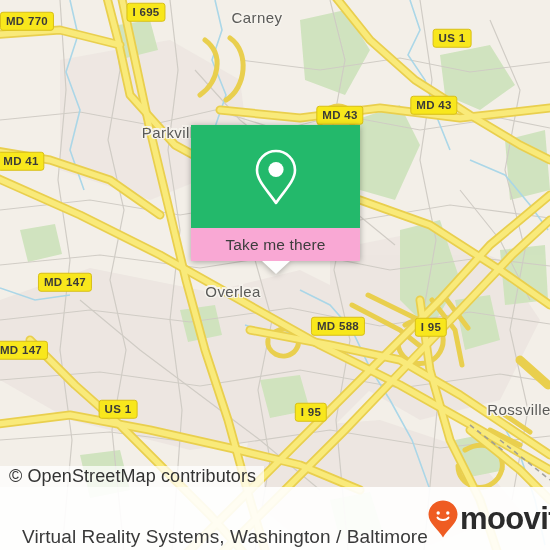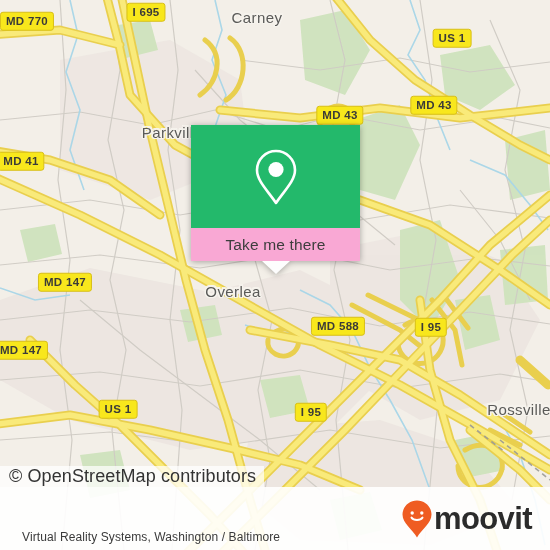--- a/index.html
+++ b/index.html
@@ -115,21 +115,21 @@
     height: 63px;
     background: rgba(255,255,255,.9);
     display: flex;
     align-items: center;
     justify-content: space-between;
     padding: 0 18px 0 22px;
     box-sizing: border-box;
   }
   #footer-title {
     color: #3a3a3a;
-    font-size: 12px;
+    font-size: 19px;
     letter-spacing: .1px;
     white-space: nowrap;
     margin-top: 36px;
   }
   #brand {
     display: flex;
     align-items: center;
     gap: 2px;
   }
   #brand-wordmark {

